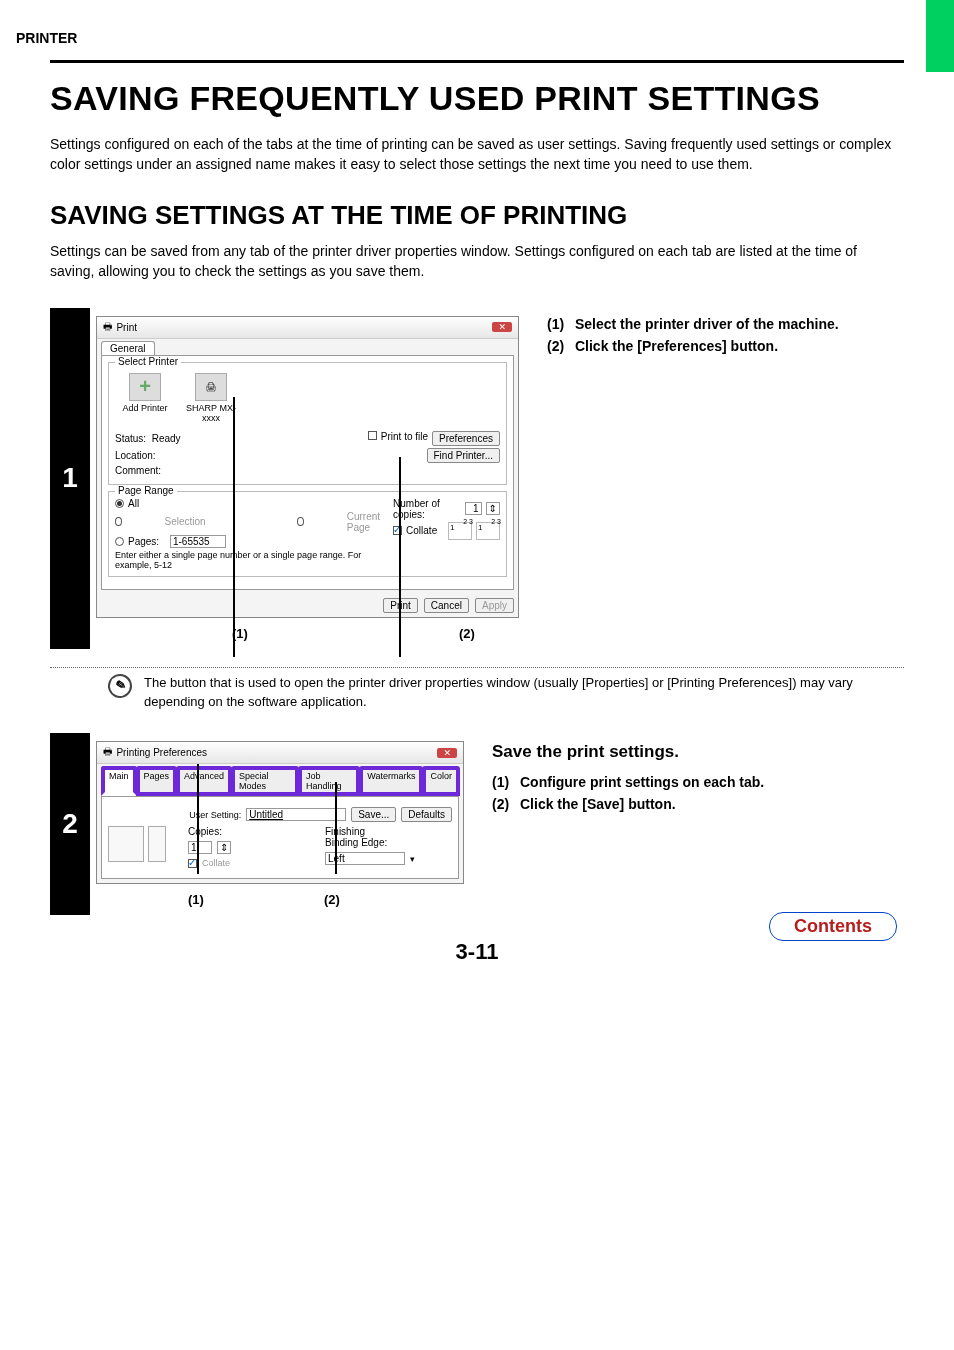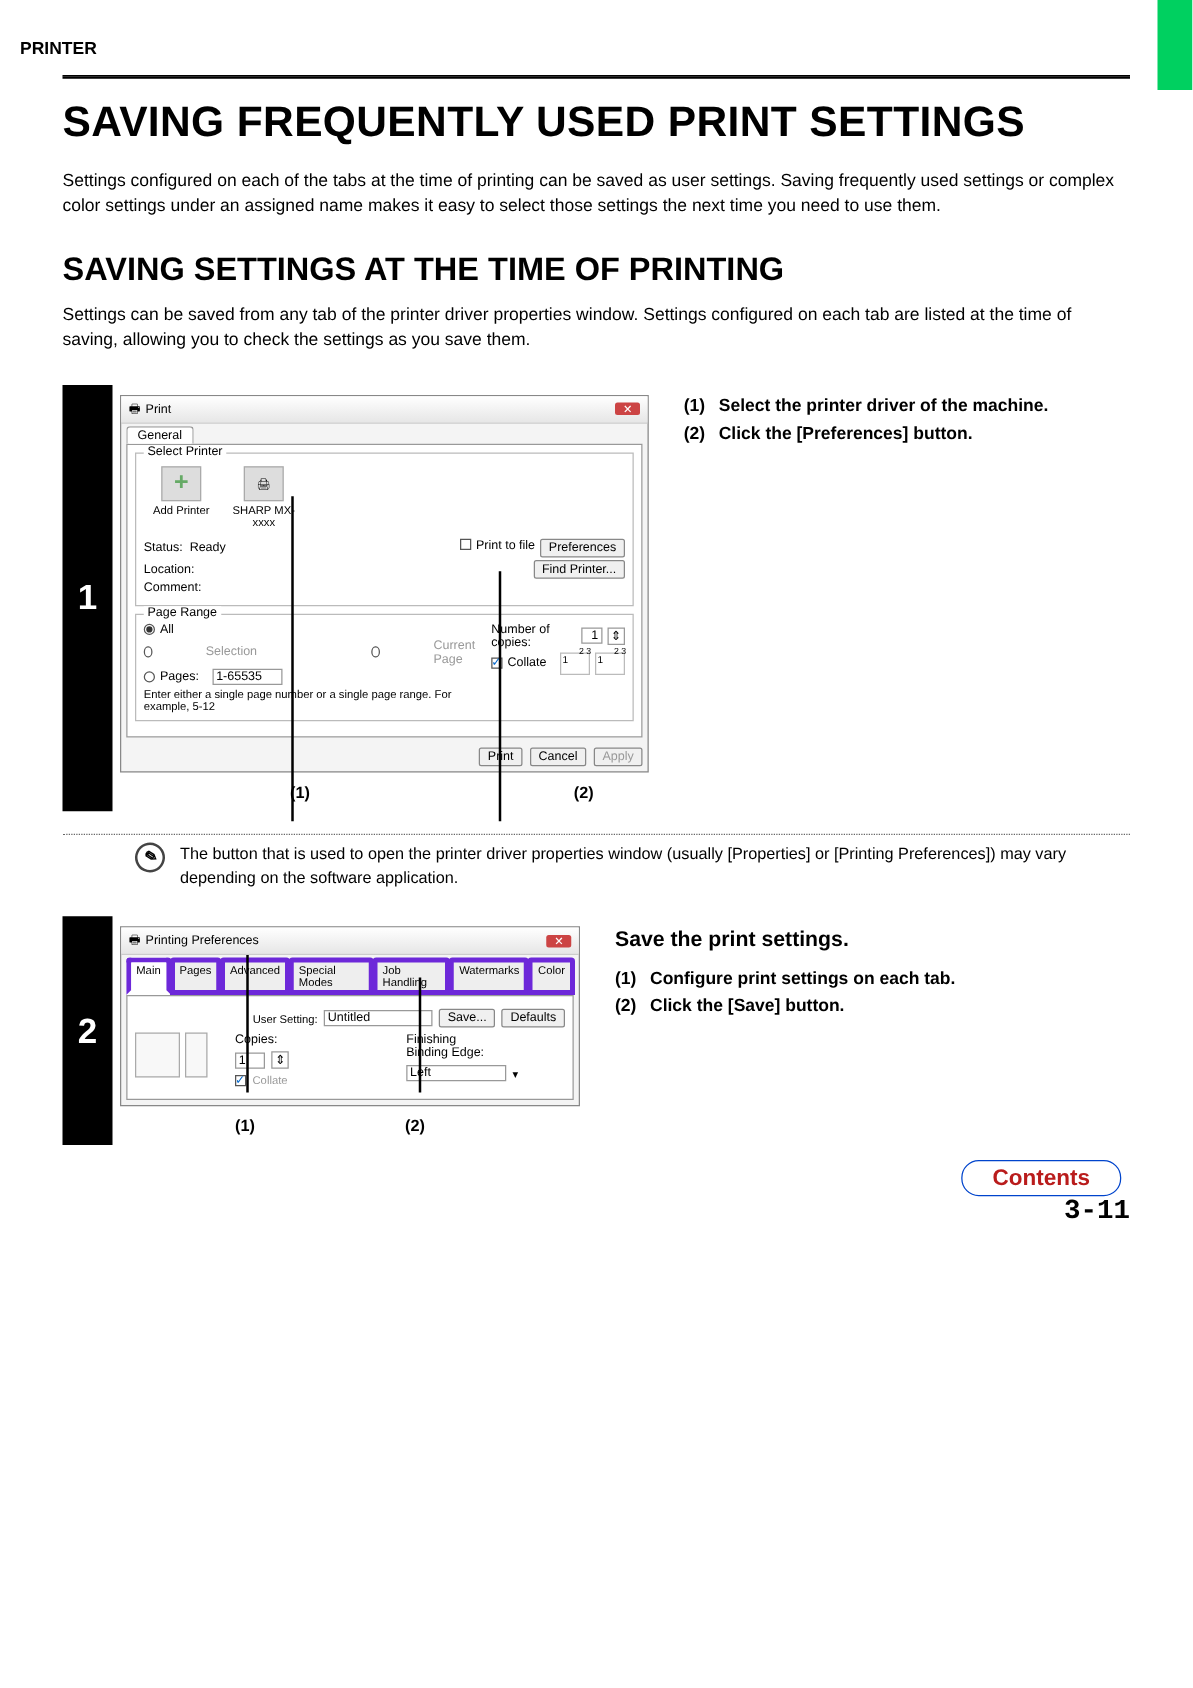--- a/index.html
+++ b/index.html
@@ -146,21 +146,21 @@
   
   .prefs .tabbar2 { display:flex; padding:2px 4px 0; font-size:9px; }
   .prefs .tab2 { border:4px solid #6d28d9; background:#eee; padding:1px 4px; border-top-left-radius:3px; border-top-right-radius:3px; margin-right:-1px;}
   .prefs .tab2.active{background:#fff; border-bottom-color:#fff;}
   .prefs .panel2{ background:#fff; border:1px solid #999; margin:0 4px 4px; padding:6px; }
   .prefs .row { display:flex; align-items:center; gap:5px; margin:4px 0; font-size:9px; }
   .prefs .thumb { width:36px; height:36px; border:1px solid #aaa; background:#f8f8f8; }
   .prefs .sec { display:flex; gap:10px; }
   .prefs .sec > div { flex:1; }
   
-  .page-num { text-align:right; font-weight:bold; font-size:22px; margin-top:40px;font-family:Liberation Mono, monospace; }
+  .page-num { text-align:center; font-weight:bold; font-size:22px; margin-top:24px; }
   .contents-btn {
     position:absolute; right:57px; bottom:24px;
     border:1.5px solid #0044cc; border-radius:14px;
     padding:3px 24px; color:#b91c1c; font-weight:bold; font-size:18px;
     background:#fff;
   }
 </style>
 </head>
 <body>
 
@@ -296,21 +296,21 @@
             <span class="tab2">Pages</span>
             <span class="tab2">Advanced</span>
             <span class="tab2">Special Modes</span>
             <span class="tab2">Job Handling</span>
             <span class="tab2">Watermarks</span>
             <span class="tab2">Color</span>
           </div>
           <div class="panel2">
             <div class="row" style="justify-content:flex-end;">
               <span>User Setting:</span>
-              <span class="fld" style="width:87px;">Untitled</span>
+              <span class="fld" style="width:100px;text-decoration:underline;">Untitled</span>
               <span class="btn">Save...</span>
               <span class="btn">Defaults</span>
             </div>
             <div class="sec">
               <div style="flex:0 0 70px;display:flex;gap:4px;">
                 <div class="thumb"></div>
                 <div class="thumb" style="width:18px;"></div>
               </div>
               <div>
                 <div>Copies:</div>

